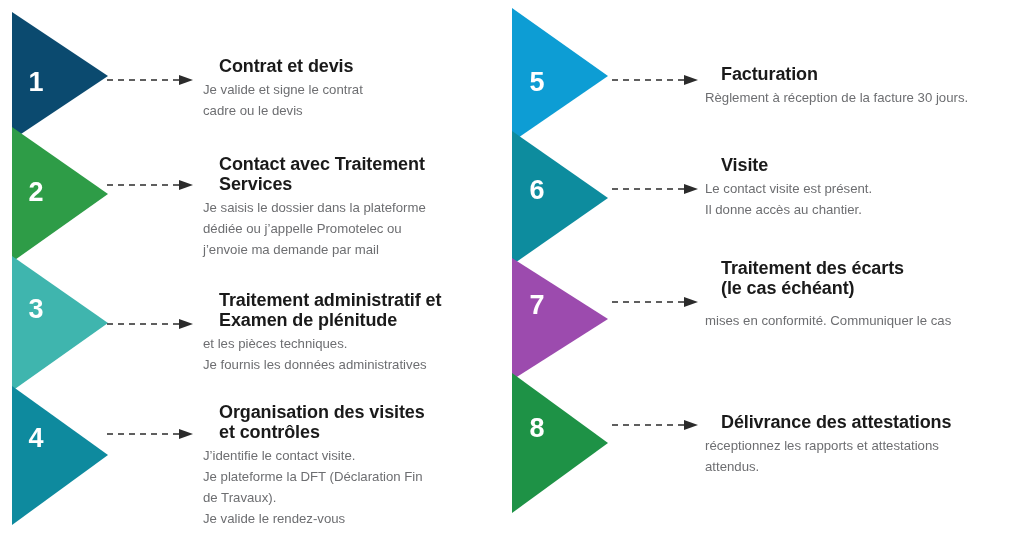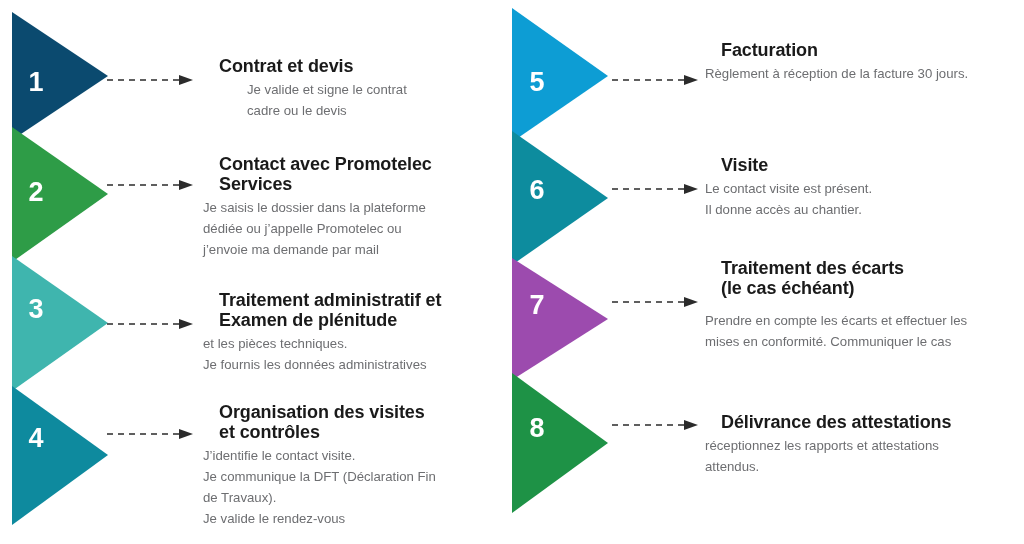--- a/index.html
+++ b/index.html
@@ -81,30 +81,30 @@
   .step-title .l2 { display: block; }
   .step-desc {
     font-family: "Liberation Sans", sans-serif;
     font-size: 13.2px;
     line-height: 21px;
     color: #6d6e71;
     margin: 0;
     font-weight: normal;
   }
   .step-desc .l { display: block; }
-  .step-desc.justify .l { display: block; margin-left: 44px; }
+  .step-desc.justify .l { display: block; }
 
   
   #text-1 { left: 203px; top:  56px; width: 290px; }
   #text-2 { left: 203px; top: 154px; width: 295px; }
   #text-3 { left: 203px; top: 290px; width: 295px; }
   #text-4 { left: 203px; top: 402px; width: 295px; }
 
   
-  #text-5 { left: 705px; top:  40px; width: 315px; }
+  #text-5 { left: 705px; top:  64px; width: 315px; }
   #text-6 { left: 705px; top: 155px; width: 315px; }
   #text-7 { left: 705px; top: 258px; width: 320px; }
   #text-8 { left: 705px; top: 412px; width: 315px; }
 
   
   #conn-1 { left: 105px; top:  74px; }
   #conn-2 { left: 105px; top: 179px; }
   #conn-3 { left: 105px; top: 318px; }
   #conn-4 { left: 105px; top: 428px; }
   #conn-5 { left: 610px; top:  74px; }
@@ -156,21 +156,21 @@
         <span class="l2">Contrat et devis</span>
       </div>
       <div class="step-desc justify" style="color: rgb(109, 110, 113);">
         <span class="l">Je valide et signe le contrat</span>
         <span class="l">cadre ou le devis</span>
       </div>
     </div>
 
     <div class="step-text" id="text-2">
       <div class="step-title" style="color: rgb(26, 26, 26);">
-        <span class="l2">Contact avec Promotelec</span>
+        <span class="l2">Contact avec Traitement</span>
         <span class="l2">Services</span>
       </div>
       <div class="step-desc" style="color: rgb(109, 110, 113);">
         <span class="l">Je saisis le dossier dans la plateforme</span>
         <span class="l">dédiée ou j’appelle Promotelec ou</span>
         <span class="l">j’envoie ma demande par mail</span>
       </div>
     </div>
 
     <div class="step-text" id="text-3">
@@ -184,21 +184,21 @@
       </div>
     </div>
 
     <div class="step-text" id="text-4">
       <div class="step-title" style="color: rgb(26, 26, 26);">
         <span class="l2">Organisation des visites</span>
         <span class="l2">et contrôles</span>
       </div>
       <div class="step-desc" style="color: rgb(109, 110, 113);">
         <span class="l">J’identifie le contact visite.</span>
-        <span class="l">Je communique la DFT (Déclaration Fin</span>
+        <span class="l">Je plateforme la DFT (Déclaration Fin</span>
         <span class="l">de Travaux).</span>
         <span class="l">Je valide le rendez-vous</span>
       </div>
     </div>
   </div>
 
   <div class="column" id="col-right">
 
     <svg class="arrow-stack" id="stack-right" viewBox="0 0 120 544">
 
@@ -250,21 +250,20 @@
         <span class="l">Il donne accès au chantier.</span>
       </div>
     </div>
 
     <div class="step-text" id="text-7" style="left:200px">
       <div class="step-title" style="color: rgb(26, 26, 26);">
         <span class="l2">Traitement des écarts</span>
         <span class="l2">(le cas échéant)</span>
       </div>
       <div class="step-desc" style="margin-top: 12px; color: rgb(109, 110, 113);">
-        <span class="l">Prendre en compte les écarts et effectuer les</span>
         <span class="l">mises en conformité. Communiquer le cas</span>
       </div>
     </div>
 
     <div class="step-text" id="text-8" style="left:200px">
       <div class="step-title" style="color: rgb(26, 26, 26);">
         <span class="l2">Délivrance des attestations</span>
       </div>
       <div class="step-desc" style="color: rgb(109, 110, 113);">
         <span class="l">réceptionnez les rapports et attestations</span>

